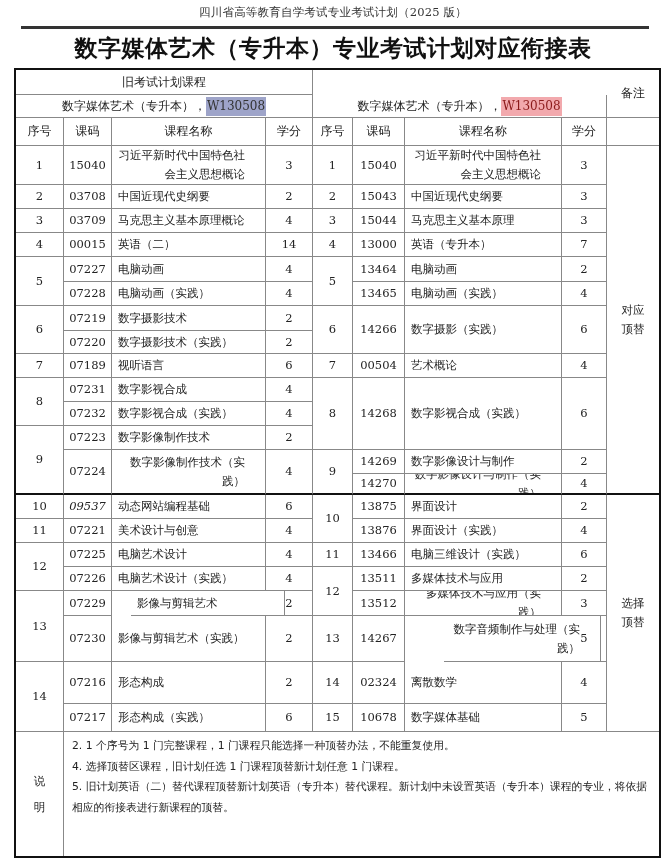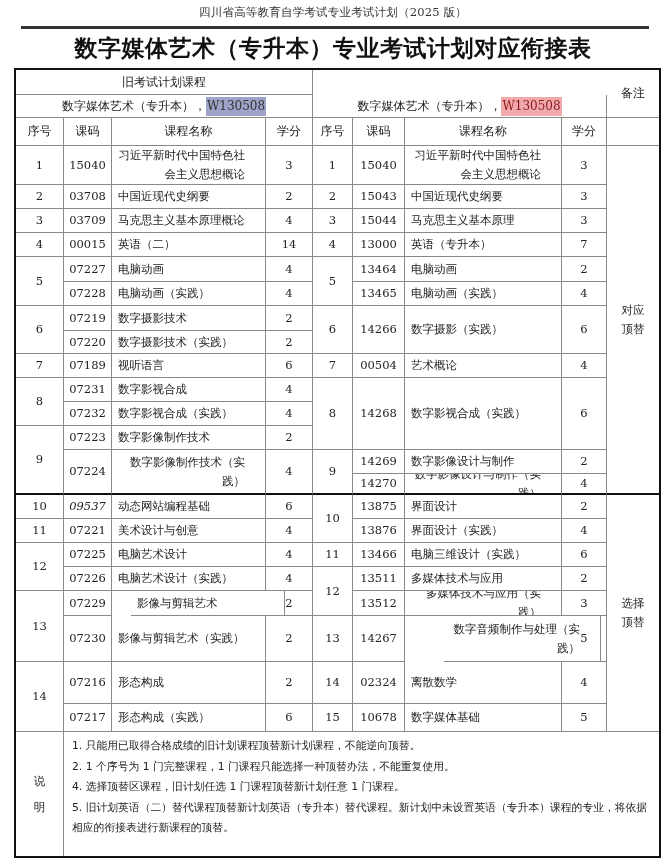--- a/index.html
+++ b/index.html
@@ -223,18 +223,17 @@
       </div>
   </div>
 
   <div class="c" style="left:0;top:662px;width:48px;height:124px;border-bottom:none;font-family:'DejaVu Sans',sans-serif;">
     <div class="vtext" style="line-height:26px;">
         <span>说</span>
         <span>明</span>
       </div>
   </div>
   <div class="notes" style="left:48px;top:662px;width:595px;height:124px;">
-    <div>1. 只能用已取得合格成绩的旧计划课程顶替新计划课程，不能逆向顶替。</div>
     <div>2. 1 个序号为 1 门完整课程，1 门课程只能选择一种顶替办法，不能重复使用。</div>
     <div>4. 选择顶替区课程，旧计划任选 1 门课程顶替新计划任意 1 门课程。</div>
     <div>5. 旧计划英语（二）替代课程顶替新计划英语（专升本）替代课程。新计划中未设置英语（专升本）课程的专业，将依据相应的衔接表进行新课程的顶替。</div>
   </div>
 </div>
 
 </body></html>

